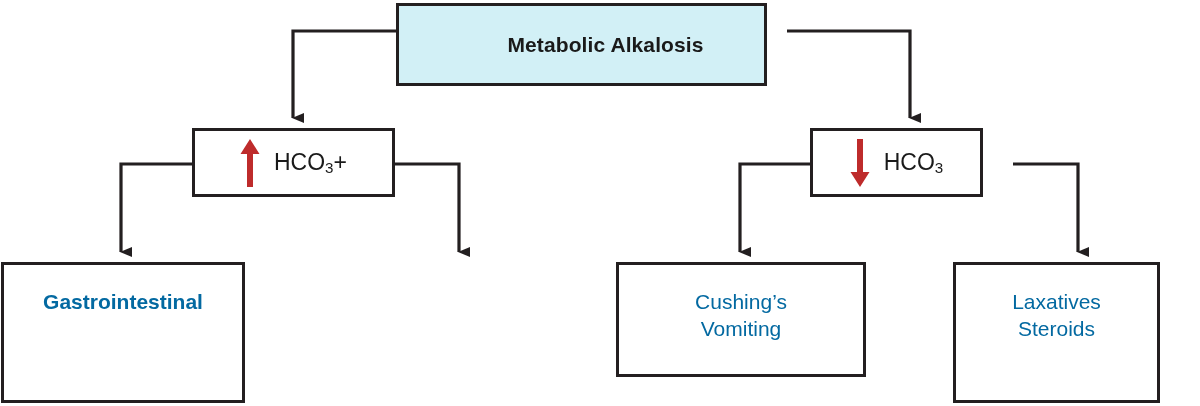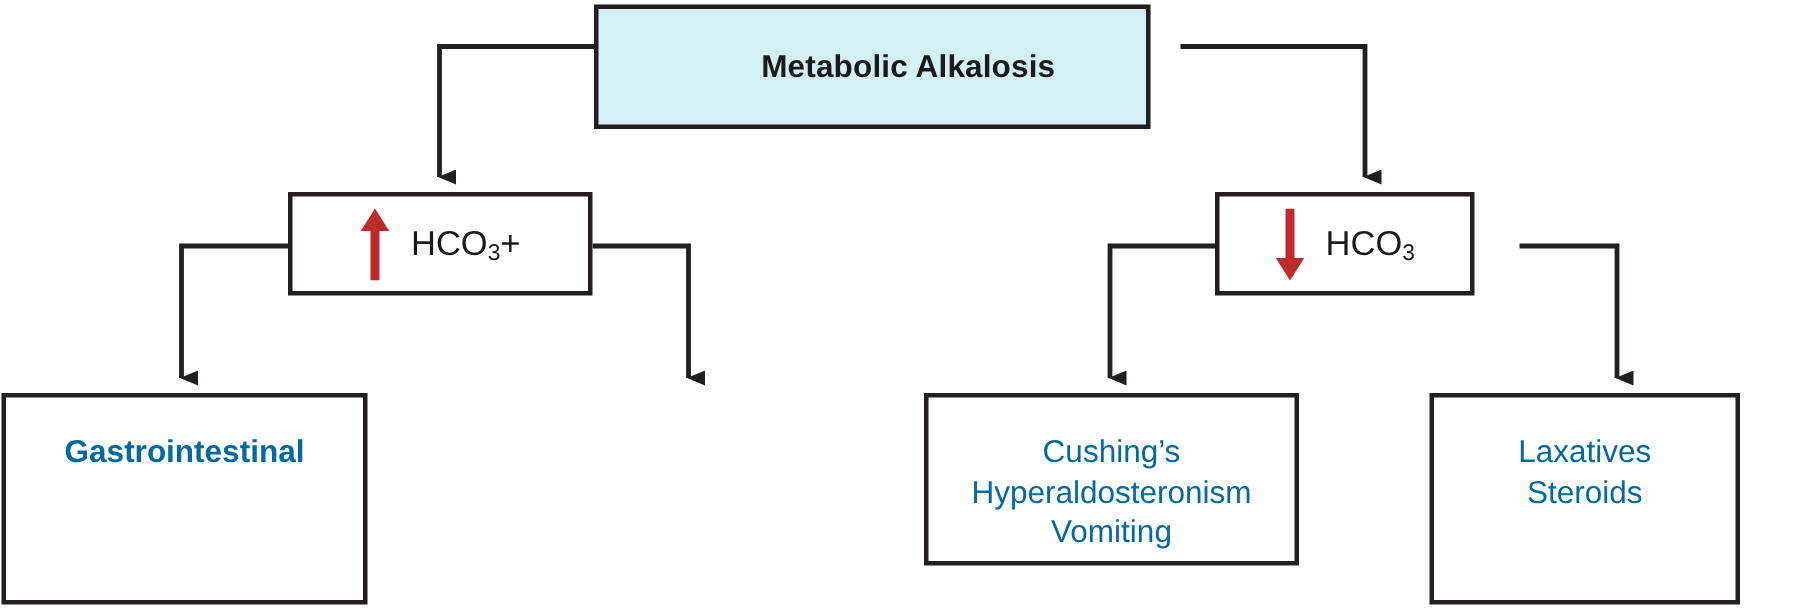--- a/index.html
+++ b/index.html
@@ -146,21 +146,20 @@
   <div class="node-box leaf" style="left:1px; top:262px; width:244px; height:141px;">
     <div class="leaf-lines">
       <div class="leaf-line bold">Gastrointestinal</div>
     </div>
   </div>
 
 
   <div class="node-box leaf" style="left:616px; top:262px; width:250px; height:115px;">
     <div class="leaf-lines">
       <div class="leaf-line">Cushing’s</div>
-      <div class="leaf-line">Hyperaldosteronism</div>
       <div class="leaf-line">Vomiting</div>
     </div>
   </div>
 
   <div class="node-box leaf" style="left:953px; top:262px; width:207px; height:141px;">
     <div class="leaf-lines">
       <div class="leaf-line">Laxatives</div>
       <div class="leaf-line">Steroids</div>
     </div>
   </div>

